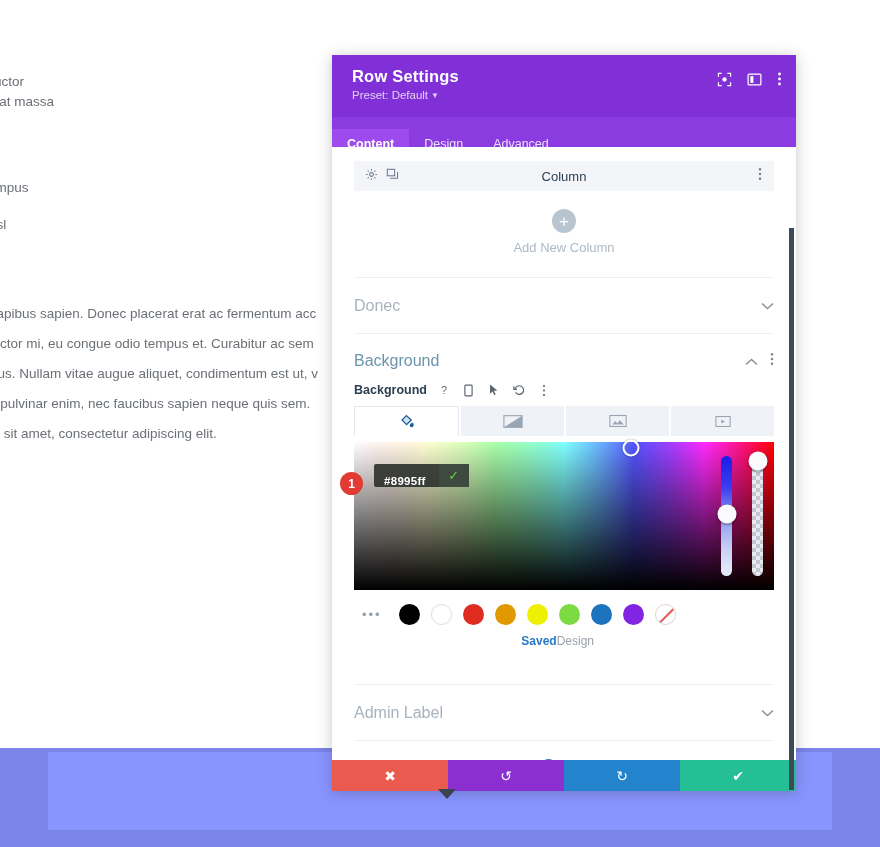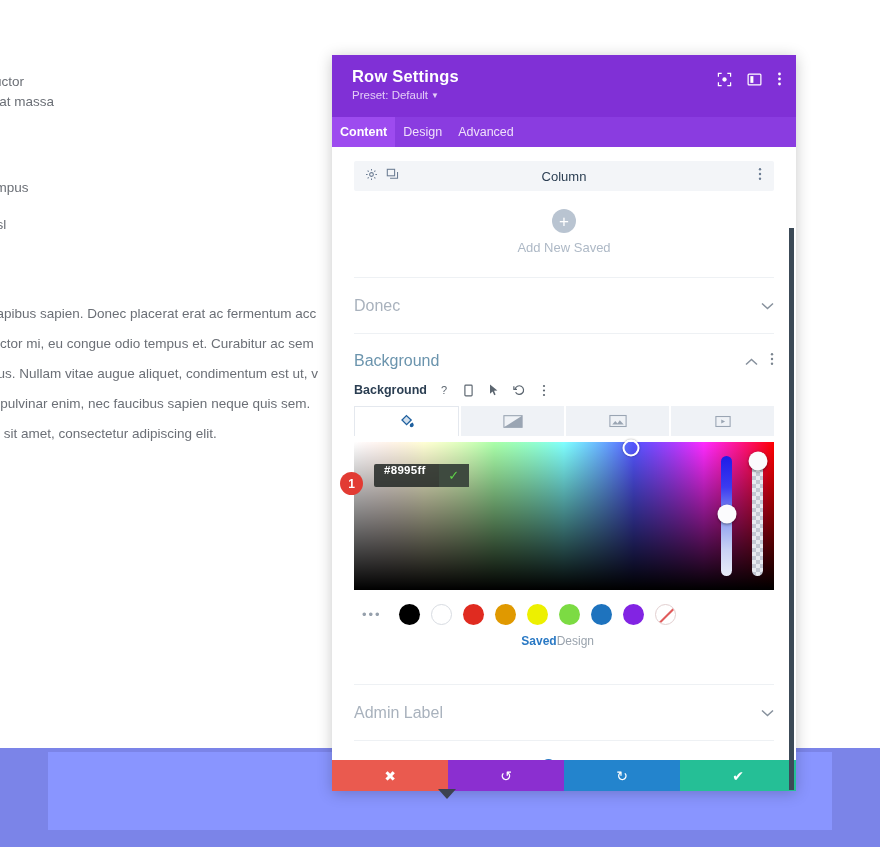--- a/index.html
+++ b/index.html
@@ -36,24 +36,24 @@
   .modal-header { background:#7b3fd4; background:#8130d8; height:62px; position:relative;
     background:linear-gradient(180deg,#8438d6,#7d2fd2); padding:12px 18px 0 20px; }
   .modal-header { background:#8030d6; }
   .mh-title { color:#fff; font-size:16.5px; font-weight:bold; letter-spacing:.2px; }
   .mh-preset { color:#e3cdf7; font-size:11.5px; margin-top:3px; }
   .mh-caret { display:inline-block; margin-left:3px; font-size:8px; vertical-align:middle; }
   .mh-icons { position:absolute; right:14px; top:16px; display:flex; gap:15px; align-items:center; }
   .mh-icons svg { display:block; }
 
   .tabs { display:flex; background:#8a3ce0; height:30px; }
-  .tab { padding:0 8px; height:30px; line-height:30px; color:#efe0fb; font-size:12.5px; cursor:pointer; }
+  .tab { padding:0 15px; height:30px; line-height:30px; color:#efe0fb; font-size:12.5px; cursor:pointer;margin-top:12px; }
   .tab.active { background:#9d4bef; color:#fff; font-weight:bold; }
 
-  .body { flex:1; overflow:hidden; position:relative; background:#fff;border-radius:9px; }
+  .body { flex:1; overflow:hidden; position:relative; background:#fff; }
 
   
   .col-bar { margin:14px 22px 0 22px; height:30px; background:#f3f5f8; border-radius:2px;
     display:flex; align-items:center; position:relative; }
   .col-bar-left { position:absolute; left:11px; display:flex; gap:8px; align-items:center; color:#6b7c93; }
   .col-bar-title { flex:1; text-align:center; font-size:13px; color:#2b3e52; }
   .col-bar-right { position:absolute; right:12px; color:#6b7c93; }
 
   .add-col { margin-top:18px; text-align:center; padding-bottom:22px; }
   .add-col-circle { width:24px; height:24px; border-radius:50%; background:#b9c4d1; color:#fff;
@@ -95,21 +95,21 @@
   .slider .knob { position:absolute; left:50%; width:19px; height:19px; border-radius:50%;
     background:#fbfbfd; transform:translate(-50%,-50%); box-shadow:0 1px 3px rgba(0,0,0,.45); }
   .hue-track { background:linear-gradient(to bottom,#1d1ce8 0%,#3b3bf0 26%,#8b9ef0 52%,#c9d2f4 78%,#e9ecf8 100%); }
   .alpha-track {
     background-color:#e8eaf0;
     background-image:
       linear-gradient(45deg,#c3c7d2 25%,transparent 25%,transparent 75%,#c3c7d2 75%),
       linear-gradient(45deg,#c3c7d2 25%,transparent 25%,transparent 75%,#c3c7d2 75%);
     background-size:8px 8px; background-position:0 0,4px 4px; }
 
-  .hex-badge { position:absolute; left:20px; top:22px; height:23px; display:flex; align-items:flex-start;
+  .hex-badge { position:absolute; left:20px; top:22px; height:23px; display:flex; align-items:flex-end;
     background:rgba(38,42,40,.87); border-radius:2px; }
   .hex-val { color:#fff; font-size:11.5px; font-weight:bold; padding:0 13px 0 10px; letter-spacing:.3px; }
   .hex-ok { width:30px; height:23px; background:#3e4a3f; display:flex; align-items:center; justify-content:center;
     color:#5fd348; font-size:13px; cursor:pointer; }
   .num-badge { position:absolute; left:-14px; top:30px; width:23px; height:23px; border-radius:50%;
     background:#e23b33; color:#fff; font-size:12px; font-weight:bold;
     display:flex; align-items:center; justify-content:center; z-index:5; }
 
   .swatches { margin:14px 22px 0 30px; display:flex; align-items:center; gap:11px; }
   .dots { color:#96a0ac; letter-spacing:2px; font-size:13px; margin-right:6px; cursor:pointer; }
@@ -217,21 +217,21 @@
           <svg width="4" height="14" viewBox="0 0 4 14" fill="#6b7c93">
             <circle cx="2" cy="2.2" r="1.2"></circle>
               <circle cx="2" cy="7" r="1.2"></circle>
               <circle cx="2" cy="11.8" r="1.2"></circle>
           </svg>
         </div>
       </div>
 
       <div class="add-col">
         <div class="add-col-circle">+</div>
-        <div class="add-col-label">Add New Saved</div>
+        <div class="add-col-label">Add New Column</div>
       </div>
 
       <div class="sect-row">
         <span class="sect-title">Donec</span>
         <span class="chev">
           <svg width="13" height="8" viewBox="0 0 13 8" fill="none" stroke="#87919d" stroke-width="1.5">
               <path d="M1 1.5 6.5 6.5 12 1.5"></path>
             </svg>
         </span>
       </div>

